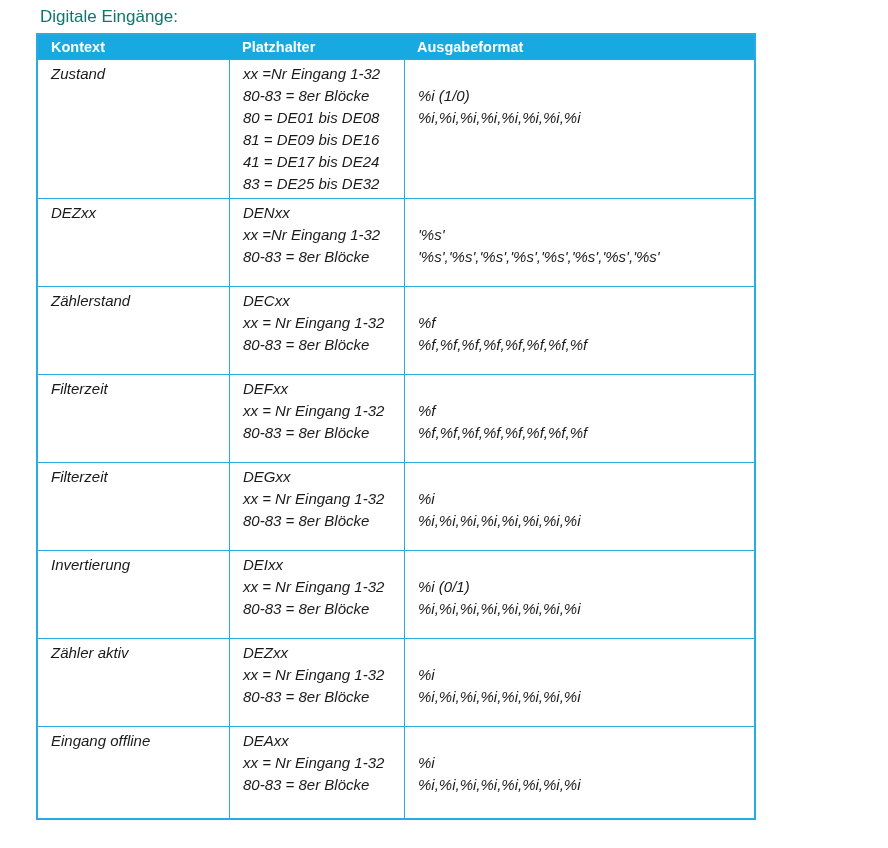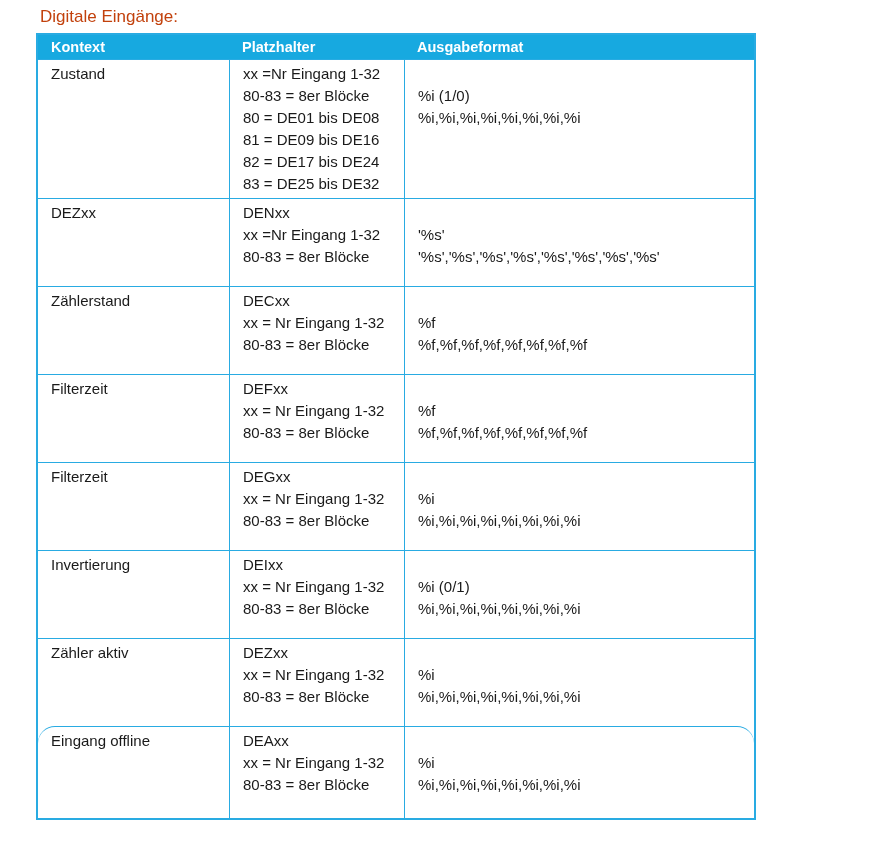--- a/index.html
+++ b/index.html
@@ -6,21 +6,21 @@
   html, body {
     width: 888px; height: 848px;
     background: #ffffff;
     font-family: "Liberation Sans", "DejaVu Sans", sans-serif;
     color: #1a1a1a;
     overflow: hidden;
   }
   .page-title {
     margin: 7px 0 6px 40px;
     font-size: 17px;
-    color: #c2410c;
+    color: #0f766e;
   }
   .doc-table {
     margin-left: 36px;
     width: 720px;
     border: 2px solid #29abe2;
   }
   .thead {
     display: grid;
     grid-template-columns: 191px 175px 1fr;
     background: #17a9e0;
@@ -31,28 +31,28 @@
     font-size: 14.5px;
   }
   .thead > div { padding-left: 13px; }
   .trow {
     display: grid;
     grid-template-columns: 191px 175px 1fr;
     border-top: 1px solid #29abe2;
     min-height: 88px;
   }
   .trow:first-of-type { min-height: 0; }
-  .trow:last-of-type { min-height: 92px; border-radius: 17px; }
+  .trow:last-of-type { min-height: 92px; }
   .cell {
     padding: 3px 4px 3px 13px;
     font-size: 15px;
     line-height: 22px;
   }
   .cell-platzhalter, .cell-ausgabeformat { border-left: 1px solid #29abe2; }
-  .line { min-height: 22px; white-space: pre; }
+  .line { min-height: 22px; white-space: pre; font-style: italic; }
 </style>
 </head>
 <body>
 
 <div class="page-title">Digitale Eingänge:</div>
 
 <div class="doc-table">
   <div class="thead">
     <div>Kontext</div>
     <div>Platzhalter</div>
@@ -61,21 +61,21 @@
   <div>
   <div class="trow">
     <div class="cell cell-kontext">
           <div class="line">Zustand</div>
         </div>
     <div class="cell cell-platzhalter">
           <div class="line">xx =Nr Eingang 1-32</div>
           <div class="line">80-83 = 8er Blöcke</div>
           <div class="line">80 = DE01 bis DE08</div>
           <div class="line">81 = DE09 bis DE16</div>
-          <div class="line">82 = DE17 bis DE24</div>
+          <div class="line">41 = DE17 bis DE24</div>
           <div class="line">83 = DE25 bis DE32</div>
         </div>
     <div class="cell cell-ausgabeformat">
           <div class="line"></div>
           <div class="line">%i (1/0)</div>
           <div class="line">%i,%i,%i,%i,%i,%i,%i,%i</div>
         </div>
   </div>
 
   <div class="trow">

